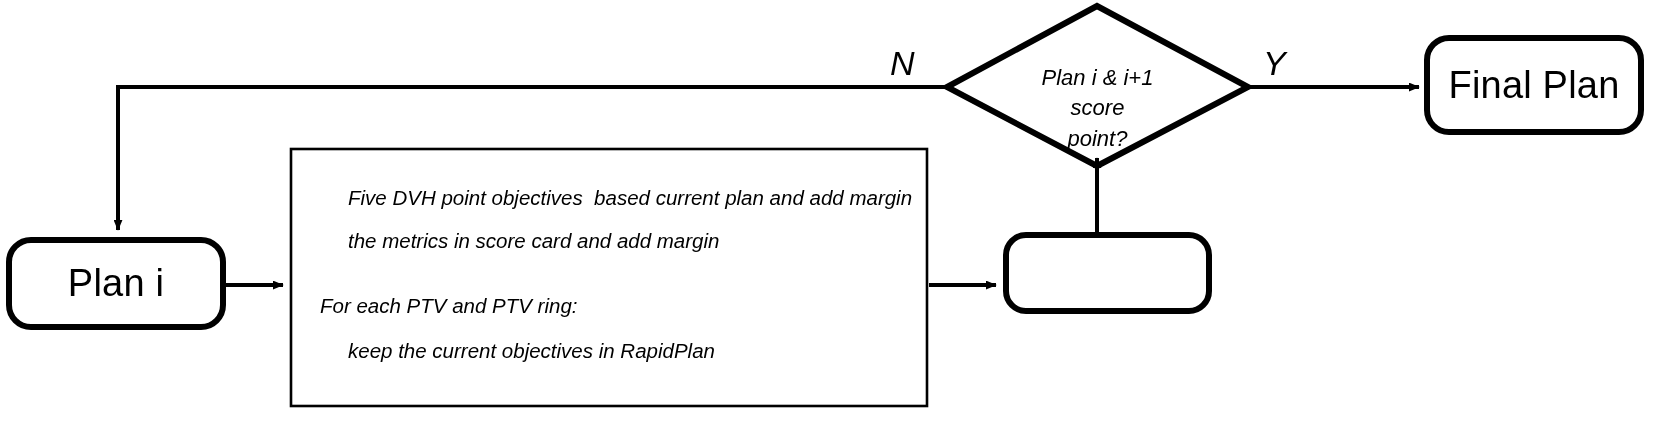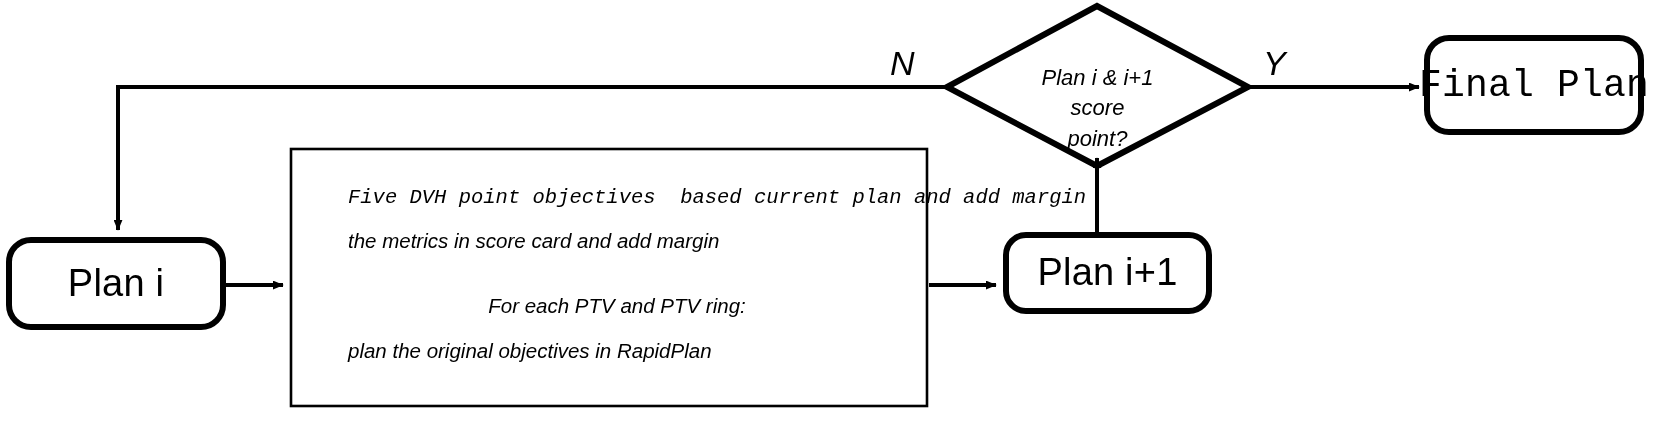--- a/index.html
+++ b/index.html
@@ -33,21 +33,21 @@
     white-space: pre;
   }
   
   .proc-label {
     font-size: 38px;
     font-weight: 400;
     letter-spacing: 0.2px;
   }
   #plan-i-label   { left: 6px;    top: 237px; width: 220px; height: 93px; }
   #plan-i1-label  { left: 1003px; top: 232px; width: 209px; height: 81px; }
-  #final-plan-label { left: 1424px; top: 35px; width: 220px; height: 100px; font-family: Liberation Mono, monospace; }
+  #final-plan-label { left: 1424px; top: 35px; width: 220px; height: 100px; }
 
   
   #decision-label {
     left: 985px;
     top: 20px;
     width: 225px;
     height: 134px;
     flex-direction: column;
     font-size: 22px;
     font-style: italic;
@@ -82,24 +82,24 @@
     font-style: italic;
     font-size: 20.5px;
     color: #000000;
     line-height: 1.0;
   }
   #detail-text .line {
     white-space: pre;
     margin: 0;
   }
   #detail-text .l0 { margin: 4px 0 0 2px; }
-  #detail-text .l1 { margin: 24px 0 0 44px; font-family: Liberation Mono, monospace; }
+  #detail-text .l1 { margin: 24px 0 0 44px; }
   #detail-text .l2 { margin: 22px 0 7px 44px; }
   #detail-text .gap { height: 38px; }
-  #detail-text .l3 { margin: 0 0 0 16px; text-align: center; }
+  #detail-text .l3 { margin: 0 0 0 16px; }
   #detail-text .l4 { margin: 24px 0 0 44px; }
 </style>
 </head>
 <body>
 
 <div id="canvas">
 
   <svg id="flow-svg" viewBox="0 0 1661 424" xmlns="http://www.w3.org/2000/svg">
     <defs>
       <marker id="arrowhead" markerWidth="11" markerHeight="9" refX="10.2" refY="4.5" orient="auto" markerUnits="userSpaceOnUse">
@@ -123,35 +123,34 @@
 
     <line x1="1097" y1="233" x2="1097" y2="158" stroke="#000000" stroke-width="4" marker-end="url(#arrowhead)"></line>
 
     <line x1="1250" y1="87" x2="1419" y2="87" stroke="#000000" stroke-width="4" marker-end="url(#arrowhead)"></line>
 
     <polyline points="945,87 118,87 118,230" fill="none" stroke="#000000" stroke-width="4" stroke-linejoin="miter" marker-end="url(#arrowhead)"></polyline>
   </svg>
 
   <div class="node-label proc-label" id="plan-i-label">Plan i</div>
 
-  <div class="node-label proc-label" id="plan-i1-label">Plan i+1</div>
 
   <div class="node-label proc-label" id="final-plan-label">Final Plan</div>
 
   <div class="node-label" id="decision-label">
     <span>Plan i &amp; i+1</span>
     <span>score</span>
     <span>point?</span>
   </div>
 
   <div class="edge-label" id="edge-label-n">N</div>
 
   <div class="edge-label" id="edge-label-y">Y</div>
 
   <div id="detail-text">
     <div class="line l1">Five DVH point objectives  based current plan and add margin</div>
     <div class="line l2">the metrics in score card and add margin</div>
     <div class="gap"></div>
     <div class="line l3">For each PTV and PTV ring:</div>
-    <div class="line l4">plan the original objectives in RapidPlan</div>
+    <div class="line l4">keep the current objectives in RapidPlan</div>
   </div>
 
 </div>
 
 </body></html>

